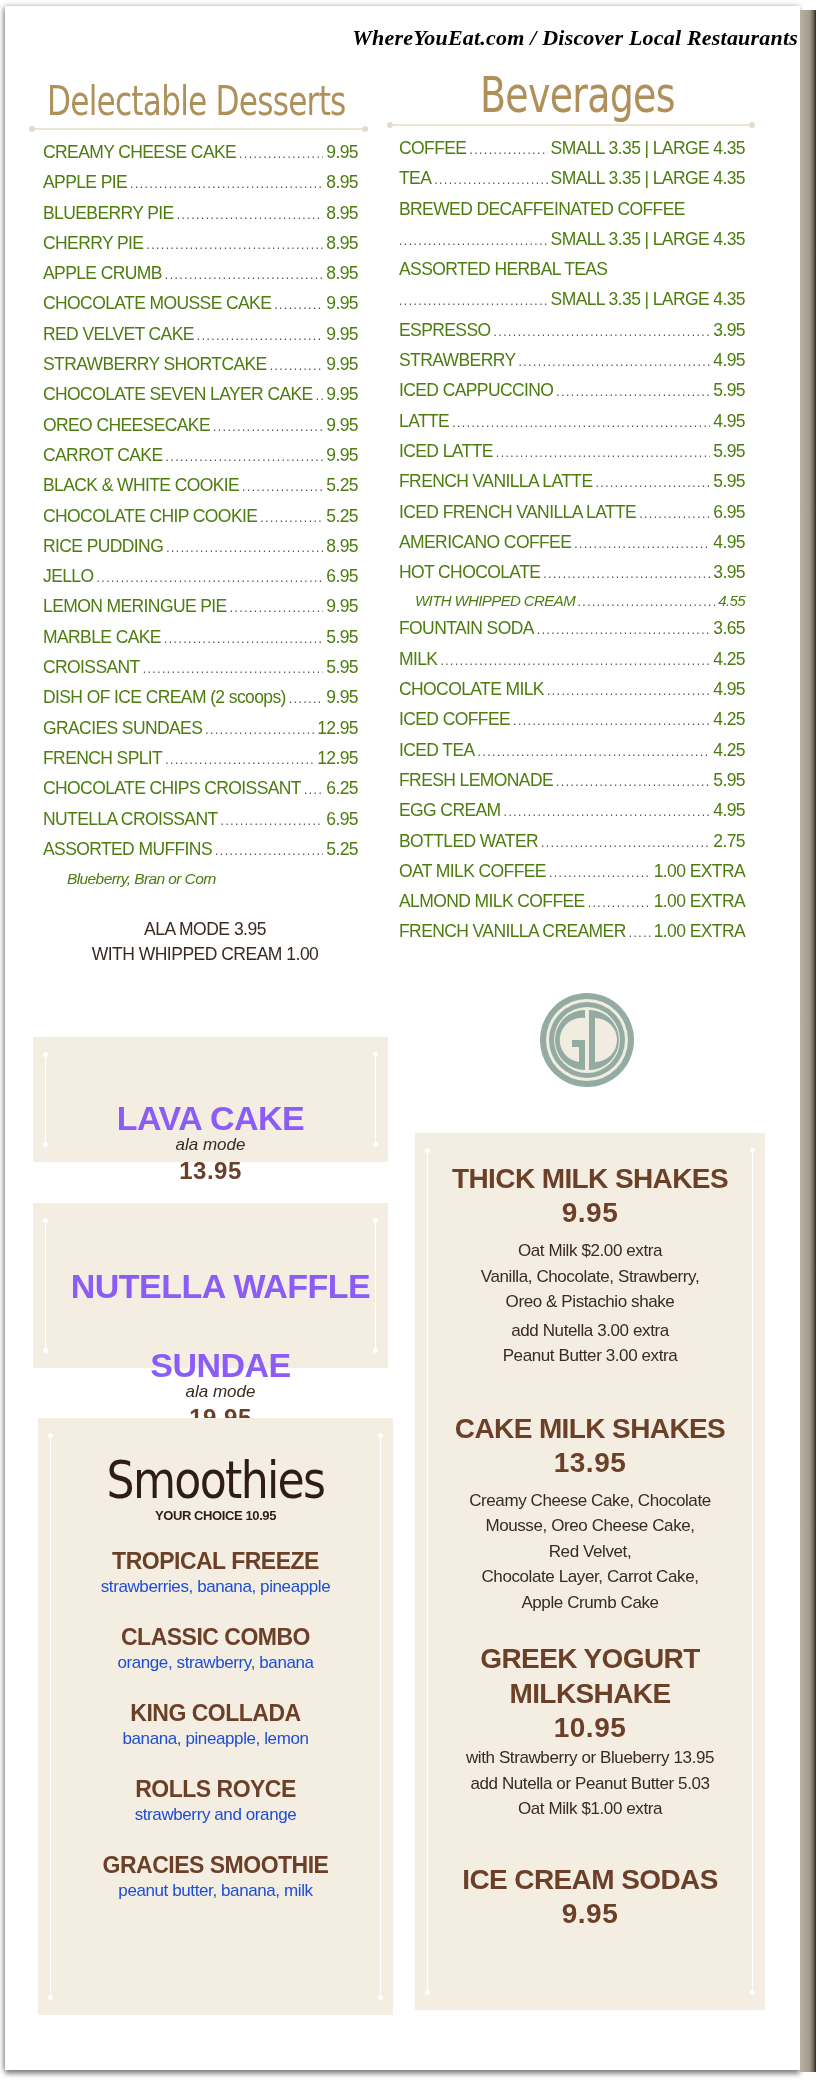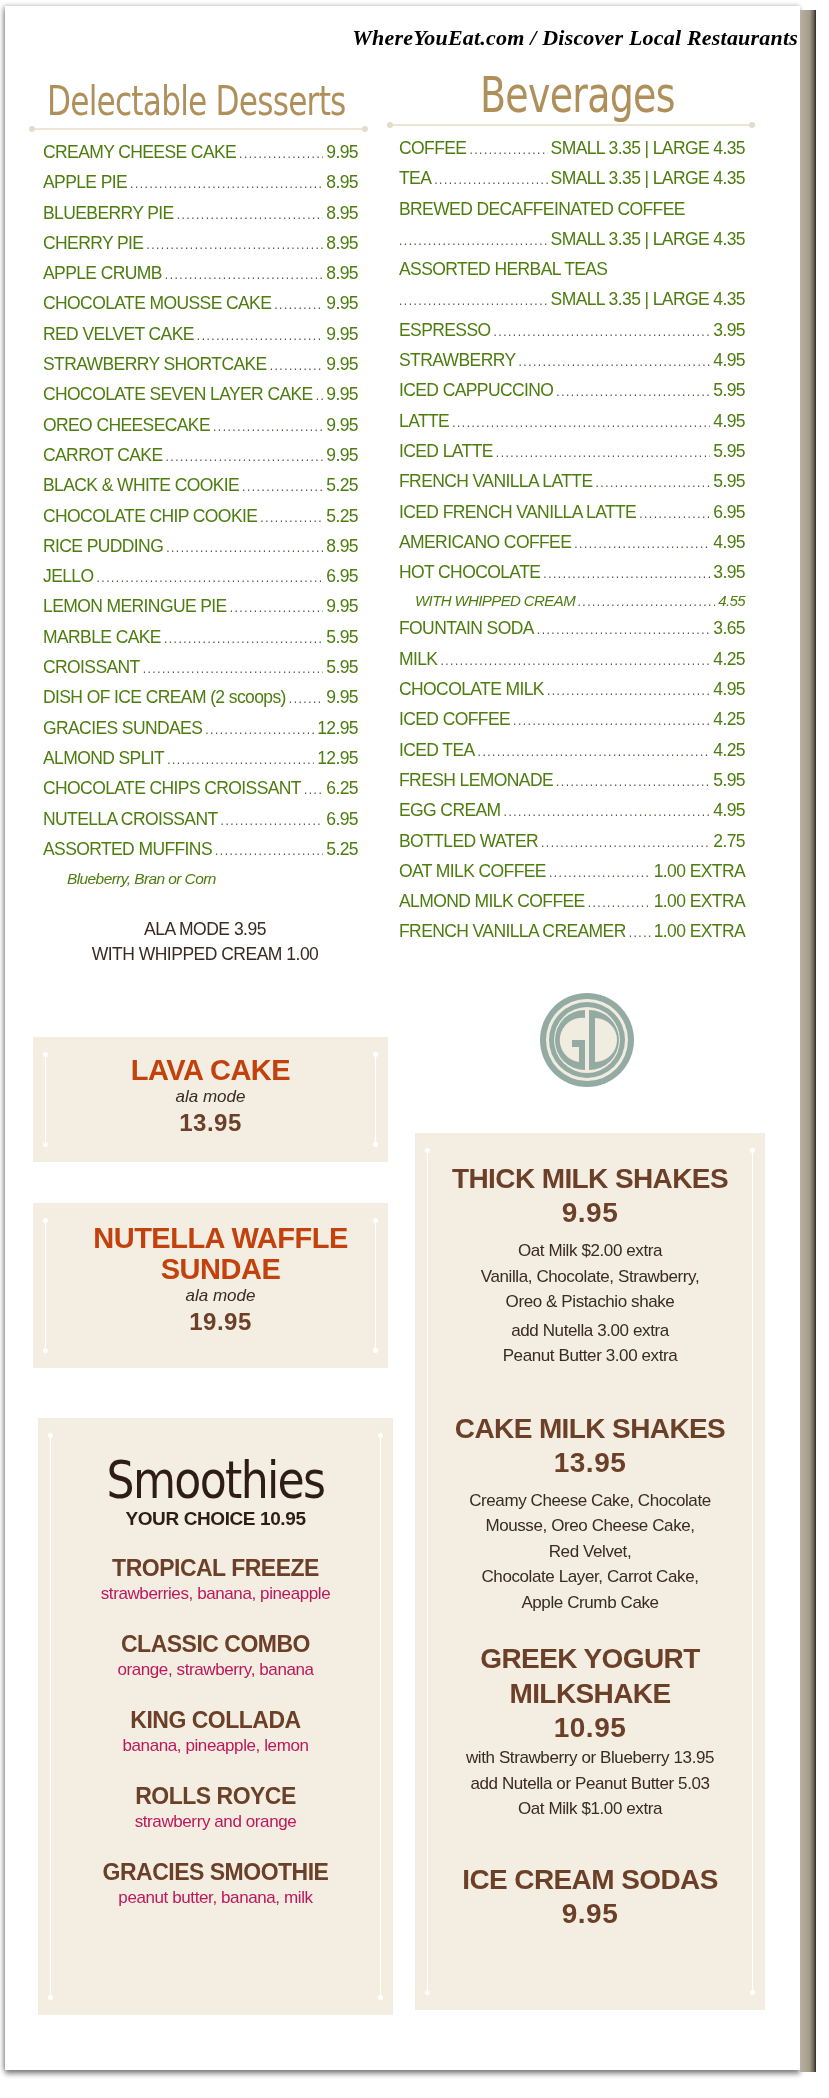--- a/index.html
+++ b/index.html
@@ -26,29 +26,29 @@
   .row .dots::before { content:"..............................................................................................................."; }
   .row .pr { }
   .row.note { font-style:italic; font-size:15.5px; padding-left:20px; }
   .ala { position:absolute; left:40px; width:330px; text-align:center; font-size:17.5px; color:#3a2a22; letter-spacing:-0.5px; line-height:25px; }
   .logo { position:absolute; left:539px; top:992px; width:96px; height:96px; }
   .box { position:absolute; background:#f3eee1; }
   .box .rail { position:absolute; top:18px; bottom:18px; width:1px; background:#ffffff; }
   .box .rail::before, .box .rail::after { content:""; position:absolute; left:-2px; width:5px; height:5px; border-radius:50%; background:#fff; }
   .box .rail::before { top:-3px; } .box .rail::after { bottom:-3px; }
   .box .rail.l { left:12px; } .box .rail.r { right:12px; }
-  .bx-title { font-weight:bold; color:#c2410c; text-align:center; font-size:29px; letter-spacing:-0.5px; line-height:31px; }
+  .bx-title { font-weight:bold; color:#8b5cf6; text-align:center; font-size:34px; letter-spacing:-0.5px; line-height:31px;margin-top:48px; }
   .bx-sub { font-style:italic; color:#3a2a22; text-align:center; font-size:17px; line-height:22px; }
   .bx-price { font-weight:bold; color:#6b3f28; text-align:center; font-size:24px; line-height:30px; letter-spacing:0.5px; }
   .bx-text { color:#3a2a22; text-align:center; font-size:17px; line-height:25.5px; letter-spacing:-0.4px; }
   .smooth-title { font-family:"DejaVu Sans", sans-serif; color:#2e1d16; text-align:center; font-size:52px; line-height:56px; letter-spacing:-2px; transform:scaleX(0.85); }
-  .smooth-sub { font-weight:bold; color:#2e1d16; text-align:center; font-size:19px; letter-spacing:-0.4px; }
+  .smooth-sub { font-weight:bold; color:#2e1d16; text-align:center; font-size:13px; letter-spacing:-0.4px; }
   .sm-item { margin-top:24px; }
   .sm-name { font-weight:bold; color:#6b3f28; text-align:center; font-size:23px; line-height:28px; letter-spacing:-0.5px; }
-  .sm-desc { color:#be185d; text-align:center; font-size:17px; line-height:24px; letter-spacing:-0.4px; }
+  .sm-desc { color:#1d4ed8; text-align:center; font-size:17px; line-height:24px; letter-spacing:-0.4px; }
   .rb-title { font-weight:bold; color:#6b3f28; text-align:center; font-size:28px; line-height:35px; letter-spacing:-0.6px; }
   .rb-price { font-weight:bold; color:#6b3f28; text-align:center; font-size:28px; line-height:34px; letter-spacing:0.5px; }
 </style>
 </head>
 <body>
 
 <div class="page"></div>
 <div class="edge-strip"></div>
 
 <div class="caption">WhereYouEat.com / Discover Local Restaurants</div>
@@ -151,21 +151,21 @@
       <span class="nm">DISH OF ICE CREAM (2 scoops)</span>
       <span class="dots"></span>
       <span class="pr">9.95</span>
     </div>
     <div class="row">
       <span class="nm">GRACIES  SUNDAES</span>
       <span class="dots"></span>
       <span class="pr">12.95</span>
     </div>
     <div class="row">
-      <span class="nm">ALMOND SPLIT</span>
+      <span class="nm">FRENCH SPLIT</span>
       <span class="dots"></span>
       <span class="pr">12.95</span>
     </div>
     <div class="row">
       <span class="nm">CHOCOLATE CHIPS CROISSANT</span>
       <span class="dots"></span>
       <span class="pr">6.25</span>
     </div>
     <div class="row">
       <span class="nm">NUTELLA  CROISSANT</span>

